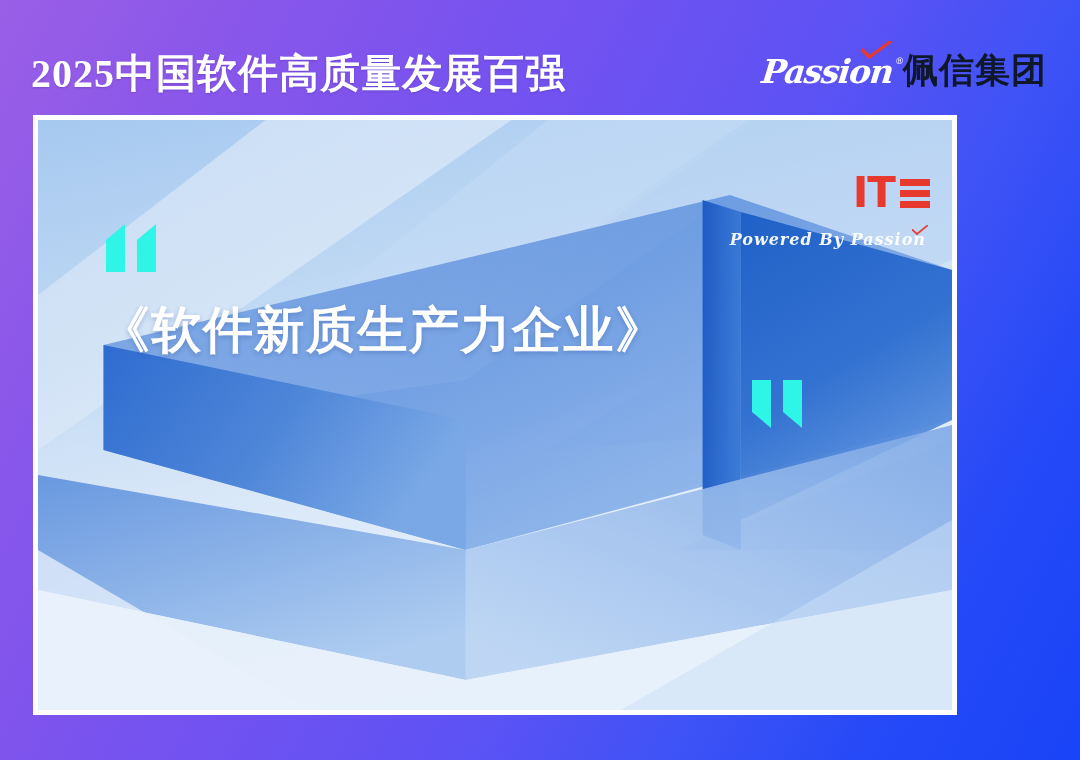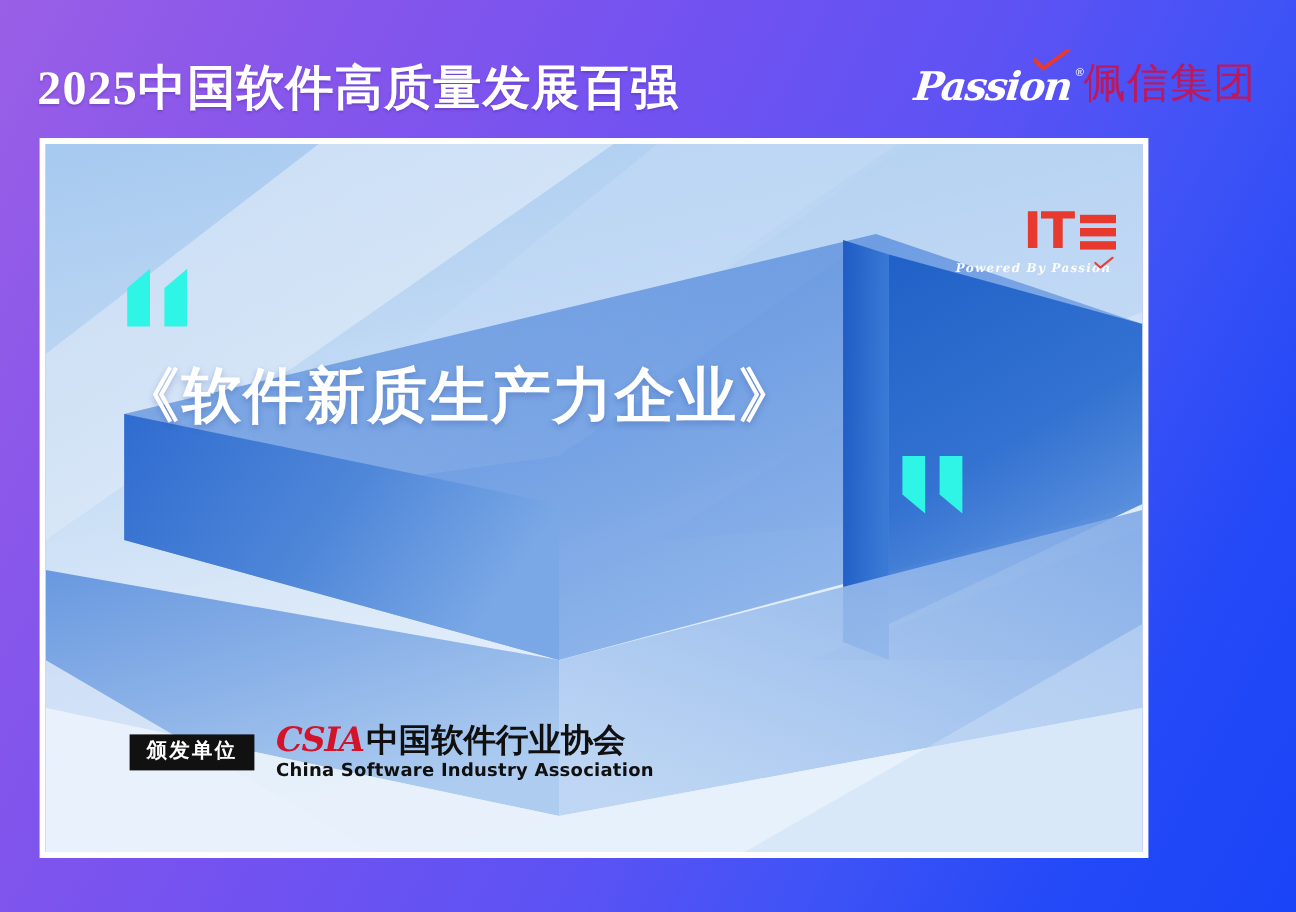--- a/index.html
+++ b/index.html
@@ -47,21 +47,21 @@
     position:absolute; right:4px; top:-14px;
     width:30px; height:18px;
   }
   #passion-reg {
     position:absolute; right:-9px; top:2px;
     font-size:9px; font-style:normal; font-weight:400;
     color:#ffffff;
   }
   #passion-cn {
     font-family:"DejaVu Sans", sans-serif;
-    font-weight:400; font-size:35px; color:#be185d;
+    font-weight:700; font-size:35px; color:#0f172a;
     letter-spacing:1px; line-height:1;
   }
 
   
   #card {
     position:absolute; left:33px; top:115px; width:924px; height:600px;
     border:5px solid #ffffff;
     background:linear-gradient(160deg,#a9cbf0 0%, #b6d2f2 22%, #cfe2f6 48%, #e4eefb 72%, #eef4fc 100%);
     overflow:hidden;
   }
@@ -81,23 +81,23 @@
     display:flex; align-items:center; gap:2px;
   }
   #ite-bars { display:inline-flex; flex-direction:column; gap:4px; margin-left:3px; }
   #ite-bars i { display:block; width:30px; height:7px; background:#e8392e; }
   #ite-cn {
     font-family:"DejaVu Sans", sans-serif;
     font-weight:700; font-size:38px; line-height:1; color:#ffffff;
     letter-spacing:1px;
   }
   #ite-tag {
-    margin-top:5px; margin-right:4px;
+    margin-top:16px; margin-right:4px;
     font-family:"DejaVu Serif", serif;
-    font-style:italic; font-weight:700; font-size:10px;
+    font-style:italic; font-weight:700; font-size:16px;
     color:#ffffff; letter-spacing:1px; opacity:.95;
     position:relative; display:inline-block;
   }
   #ite-tag-check { position:absolute; right:-2px; top:-5px; width:16px; height:10px; }
 
   
   .quote { position:absolute; }
   #quote-open { left:66px; top:102px; }
   #quote-close { left:712px; top:258px; }
 
@@ -266,24 +266,14 @@
 
   <svg class="quote" id="quote-close" width="62" height="52" viewBox="0 0 62 52">
     <polygon points="2,2 21,2 21,50 2,34" fill="#2ff5e6"></polygon>
     <polygon points="33,2 52,2 52,50 33,34" fill="#2ff5e6"></polygon>
   </svg>
 
   <div id="headline">
     <div>《软件新质生产力企业》</div>
   </div>
 
-  <div id="award">
-    <div id="award-badge">颁发单位</div>
-    <div id="csia">
-      <div id="csia-row">
-        <span id="csia-mark">CSIA</span>
-        <span id="csia-cn">中国软件行业协会</span>
-      </div>
-      <div id="csia-en">China Software Industry Association</div>
-    </div>
-  </div>
 
 </div>
 
 </body></html>

